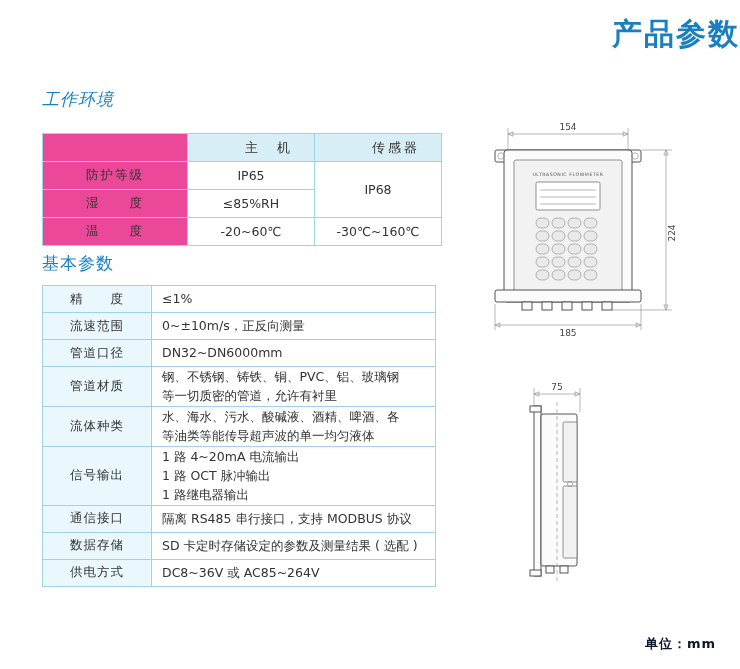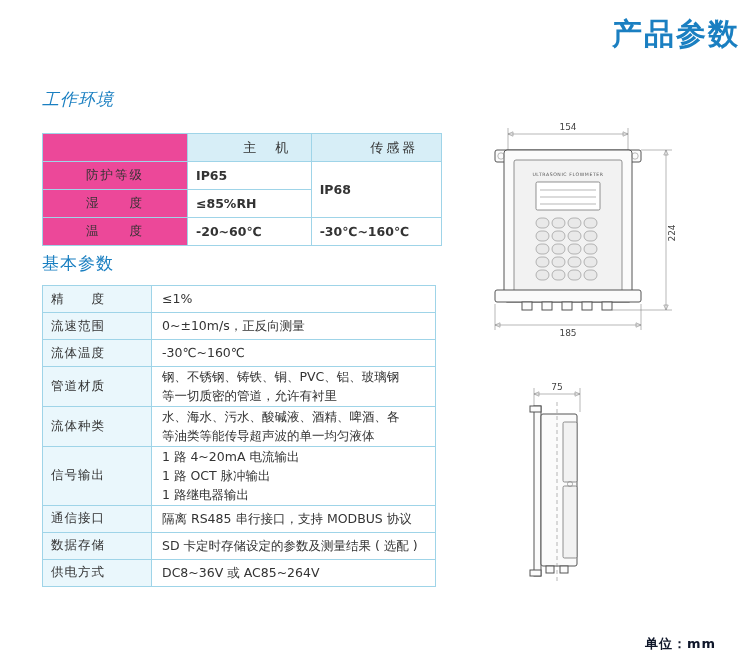--- a/index.html
+++ b/index.html
@@ -30,27 +30,27 @@
   .tbl td{
     border:1px solid #9fd4e8;
     padding:0 8px;
     vertical-align:middle;
   }
   
   #env-table{left:42px;top:133px;width:400px;}
   #env-table td{height:27px;}
   #env-table .hdr{background:#d7eef7;text-align:center;font-size:13px;letter-spacing:3px;padding-left:44px;}
   #env-table .lbl{background:#ec4899;text-align:center;width:92px;letter-spacing:2px;}
-  #env-table .val{text-align:left;font-weight:bold;}
+  #env-table .val{text-align:center;}
 
   
   #basic-table{left:42px;top:285px;width:394px;}
   #basic-table td{height:26px;}
   #basic-table td.lbl{
-    background:#eaf7fc;width:92px;letter-spacing:1px;
+    background:#eaf7fc;text-align:center;width:92px;letter-spacing:1px;
   }
   #basic-table td.val{
     text-align:left;padding-left:10px;line-height:1.55;
   }
   .multiline{white-space:pre-line;}
 
   
   .unit-note{
     position:absolute;right:24px;bottom:16px;font-size:13px;color:#0f172a;letter-spacing:1px;font-weight:bold;
   }
@@ -102,22 +102,22 @@
   <tbody>
       <tr>
     <td class="lbl">精　　度</td>
     <td class="val">≤1%</td>
   </tr>
   <tr>
     <td class="lbl">流速范围</td>
     <td class="val">0~±10m/s，正反向测量</td>
   </tr>
   <tr>
-    <td class="lbl">流体温度</td>
-    <td class="val">-30℃~160℃</td>
+    <td class="lbl">管道口径</td>
+    <td class="val">DN32~DN6000mm</td>
   </tr>
   <tr>
     <td class="lbl">管道材质</td>
     <td class="val multiline">钢、不锈钢、铸铁、铜、PVC、铝、玻璃钢
 等一切质密的管道，允许有衬里</td>
   </tr>
   <tr>
     <td class="lbl">流体种类</td>
     <td class="val multiline">水、海水、污水、酸碱液、酒精、啤酒、各
 等油类等能传导超声波的单一均匀液体</td>

